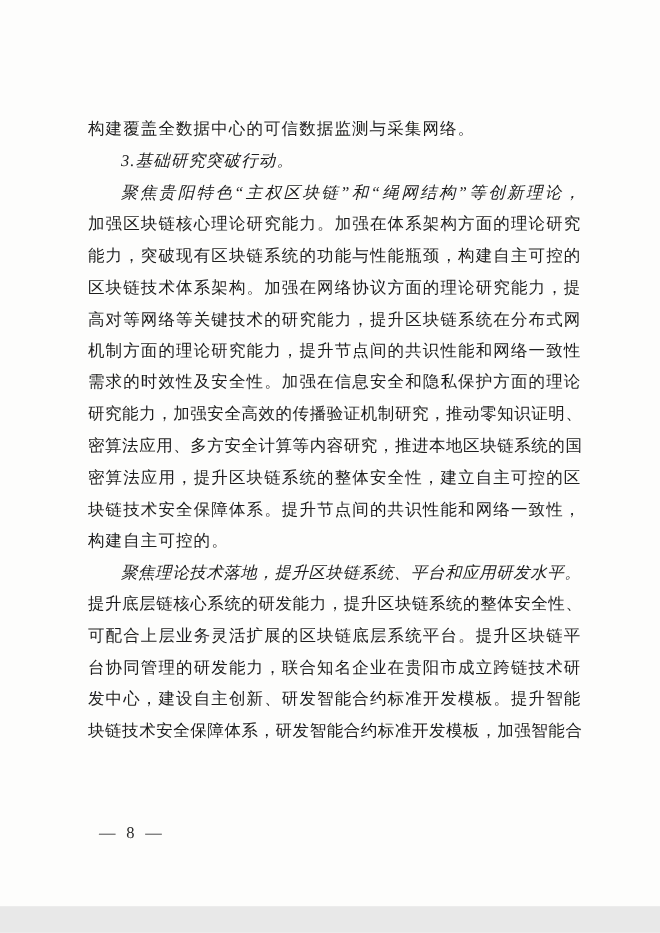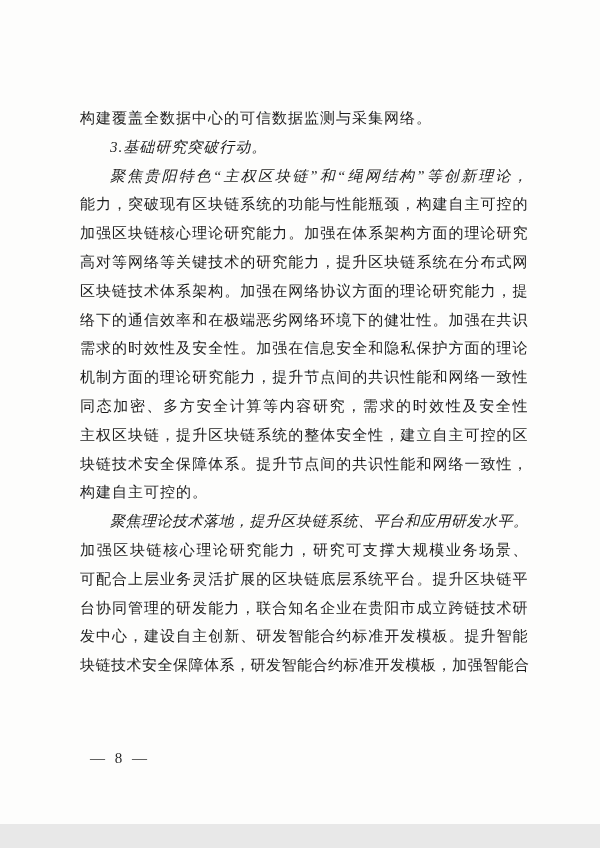--- a/index.html
+++ b/index.html
@@ -52,32 +52,32 @@
   }
 </style>
 </head>
 <body>
 
 <div class="page">
   <div class="doc-body" id="doc-body">
       <div class="line no-fill">构建覆盖全数据中心的可信数据监测与采集网络。</div>
       <div class="line indent no-fill">3.基础研究突破行动。</div>
       <div class="line indent">聚焦贵阳特色“主权区块链”和“绳网结构”等创新理论，</div>
+      <div class="line">加强区块链核心理论研究能力。加强在体系架构方面的理论研究</div>
       <div class="line">能力，突破现有区块链系统的功能与性能瓶颈，构建自主可控的</div>
-      <div class="line">加强区块链核心理论研究能力。加强在体系架构方面的理论研究</div>
+      <div class="line">区块链技术体系架构。加强在网络协议方面的理论研究能力，提</div>
       <div class="line">高对等网络等关键技术的研究能力，提升区块链系统在分布式网</div>
-      <div class="line">区块链技术体系架构。加强在网络协议方面的理论研究能力，提</div>
-      <div class="line">络下的通信效率和在极端恶劣网络环境下的健壮性。加强在共识</div>
+      <div class="line">机制方面的理论研究能力，提升节点间的共识性能和网络一致性</div>
       <div class="line">需求的时效性及安全性。加强在信息安全和隐私保护方面的理论</div>
-      <div class="line">机制方面的理论研究能力，提升节点间的共识性能和网络一致性</div>
-      <div class="line">同态加密、多方安全计算等内容研究，需求的时效性及安全性</div>
-      <div class="line">主权区块链，提升区块链系统的整体安全性，建立自主可控的区</div>
+      <div class="line">研究能力，加强安全高效的传播验证机制研究，推动零知识证明、</div>
+      <div class="line">密算法应用、多方安全计算等内容研究，推进本地区块链系统的国</div>
+      <div class="line">密算法应用，提升区块链系统的整体安全性，建立自主可控的区</div>
       <div class="line">块链技术安全保障体系。提升节点间的共识性能和网络一致性，</div>
       <div class="line no-fill">构建自主可控的。</div>
       <div class="line indent">聚焦理论技术落地，提升区块链系统、平台和应用研发水平。</div>
-      <div class="line">加强区块链核心理论研究能力，研究可支撑大规模业务场景、</div>
+      <div class="line">提升底层链核心系统的研发能力，提升区块链系统的整体安全性、</div>
       <div class="line">可配合上层业务灵活扩展的区块链底层系统平台。提升区块链平</div>
       <div class="line">台协同管理的研发能力，联合知名企业在贵阳市成立跨链技术研</div>
       <div class="line">发中心，建设自主创新、研发智能合约标准开发模板。提升智能</div>
       <div class="line">块链技术安全保障体系，研发智能合约标准开发模板，加强智能合</div>
     </div>
   <div class="page-number">— 8 —</div>
 </div>
 
 </body></html>

